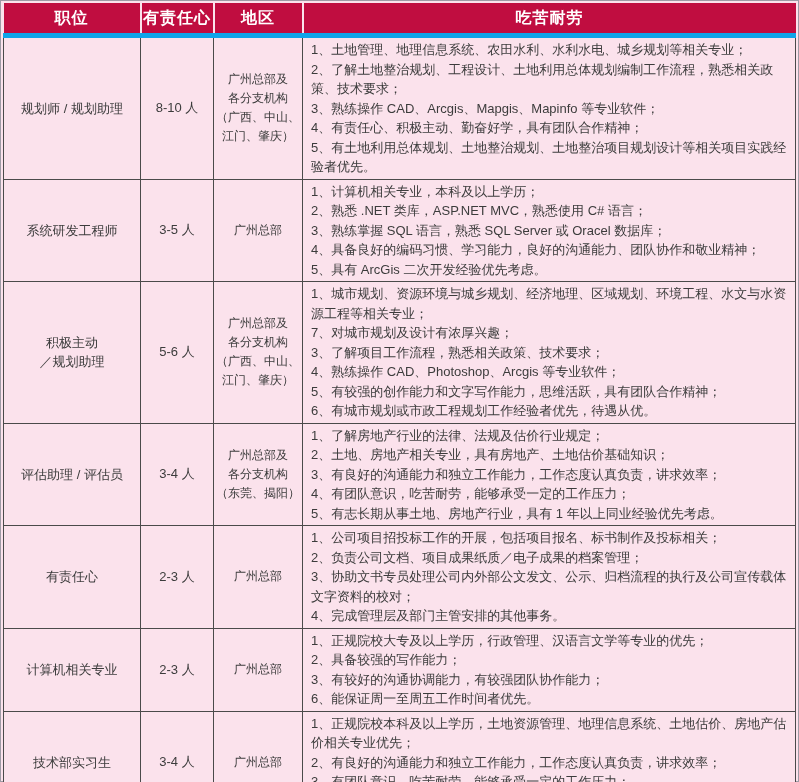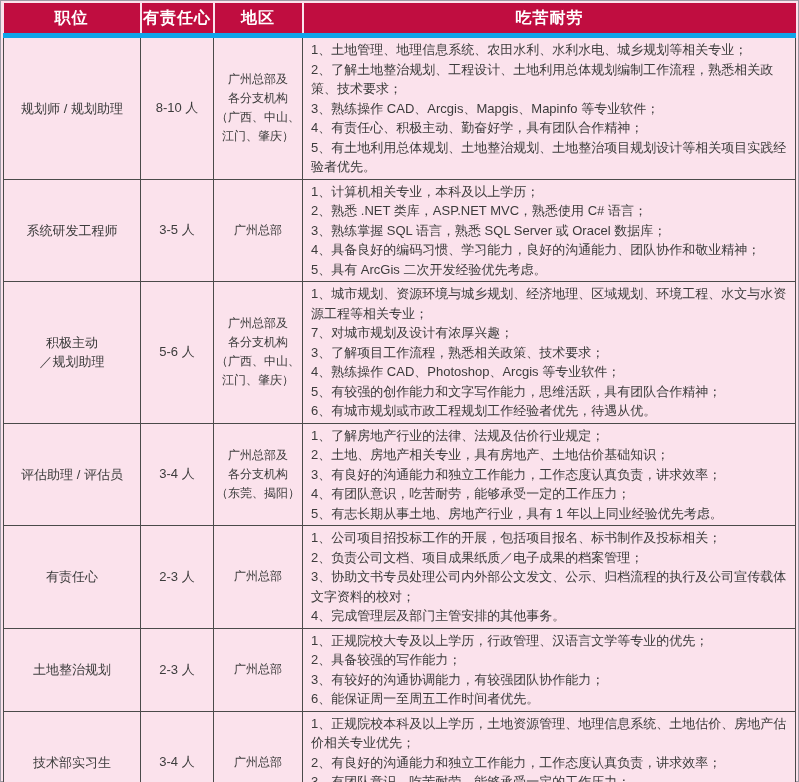--- a/index.html
+++ b/index.html
@@ -155,21 +155,21 @@
         <tr>
           <td class="cell-position">有责任心</td>
           <td class="cell-headcount">2-3 人</td>
           <td class="cell-region">广州总部</td>
           <td class="cell-req">1、公司项目招投标工作的开展，包括项目报名、标书制作及投标相关；
 2、负责公司文档、项目成果纸质／电子成果的档案管理；
 3、协助文书专员处理公司内外部公文发文、公示、归档流程的执行及公司宣传载体文字资料的校对；
 4、完成管理层及部门主管安排的其他事务。</td>
         </tr>
         <tr>
-          <td class="cell-position">土地整治规划</td>
+          <td class="cell-position">计算机相关专业</td>
           <td class="cell-headcount">2-3 人</td>
           <td class="cell-region">广州总部</td>
           <td class="cell-req">1、正规院校大专及以上学历，行政管理、汉语言文学等专业的优先；
 2、具备较强的写作能力；
 3、有较好的沟通协调能力，有较强团队协作能力；
 6、能保证周一至周五工作时间者优先。</td>
         </tr>
         <tr>
           <td class="cell-position">技术部实习生</td>
           <td class="cell-headcount">3-4 人</td>

